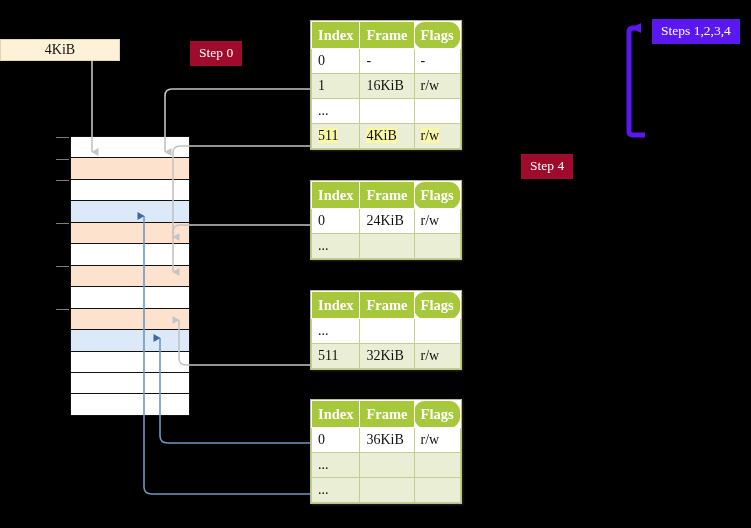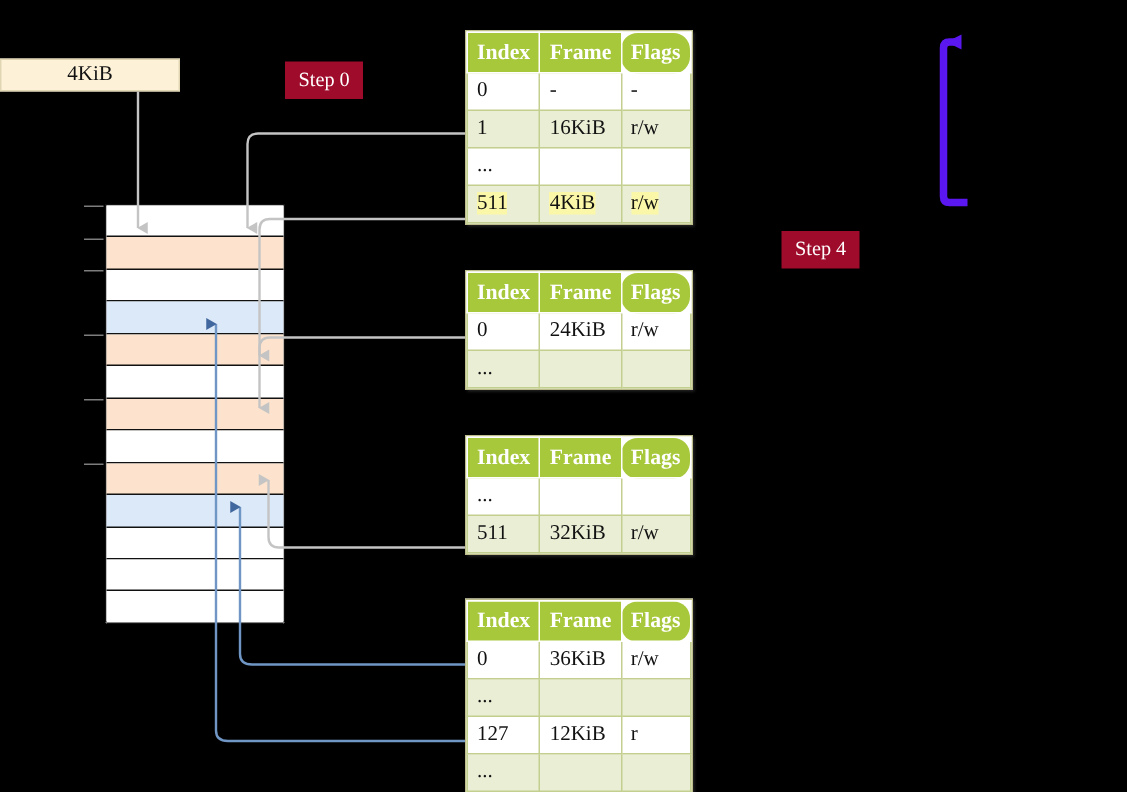--- a/index.html
+++ b/index.html
@@ -49,20 +49,21 @@
 
   
   svg.conn{position:absolute;left:0;top:0;width:751px;height:528px;
            pointer-events:none;overflow:visible;}
 </style>
 </head>
 <body>
 
 <div class="stage">
 
+  <div class="badge badge-blue" style="left:652px;top:19px;">Steps 1,2,3,4</div>
   <div class="badge badge-red" style="left:190px;top:41px;">Step 0</div>
   <div class="badge badge-red" style="left:521px;top:154px;">Step 4</div>
 
   <div class="kib-box">4KiB</div>
 
   <div class="memgrid">
     <div class="memrow"></div>
     <div class="memrow orange"></div>
     <div class="memrow"></div>
     <div class="memrow blue"></div>
@@ -209,25 +210,20 @@
         <tr class="plain">
           <td><span>0</span></td>
           <td><span>36KiB</span></td>
           <td><span>r/w</span></td>
         </tr>
         <tr class="alt">
           <td><span>...</span></td>
           <td><span></span></td>
           <td><span></span></td>
         </tr>
-        <tr class="plain">
-          <td><span>127</span></td>
-          <td><span>12KiB</span></td>
-          <td><span>r</span></td>
-        </tr>
         <tr class="alt">
           <td><span>...</span></td>
           <td><span></span></td>
           <td><span></span></td>
         </tr>
       </tbody>
     </table>
   </div>
 
 </div>

